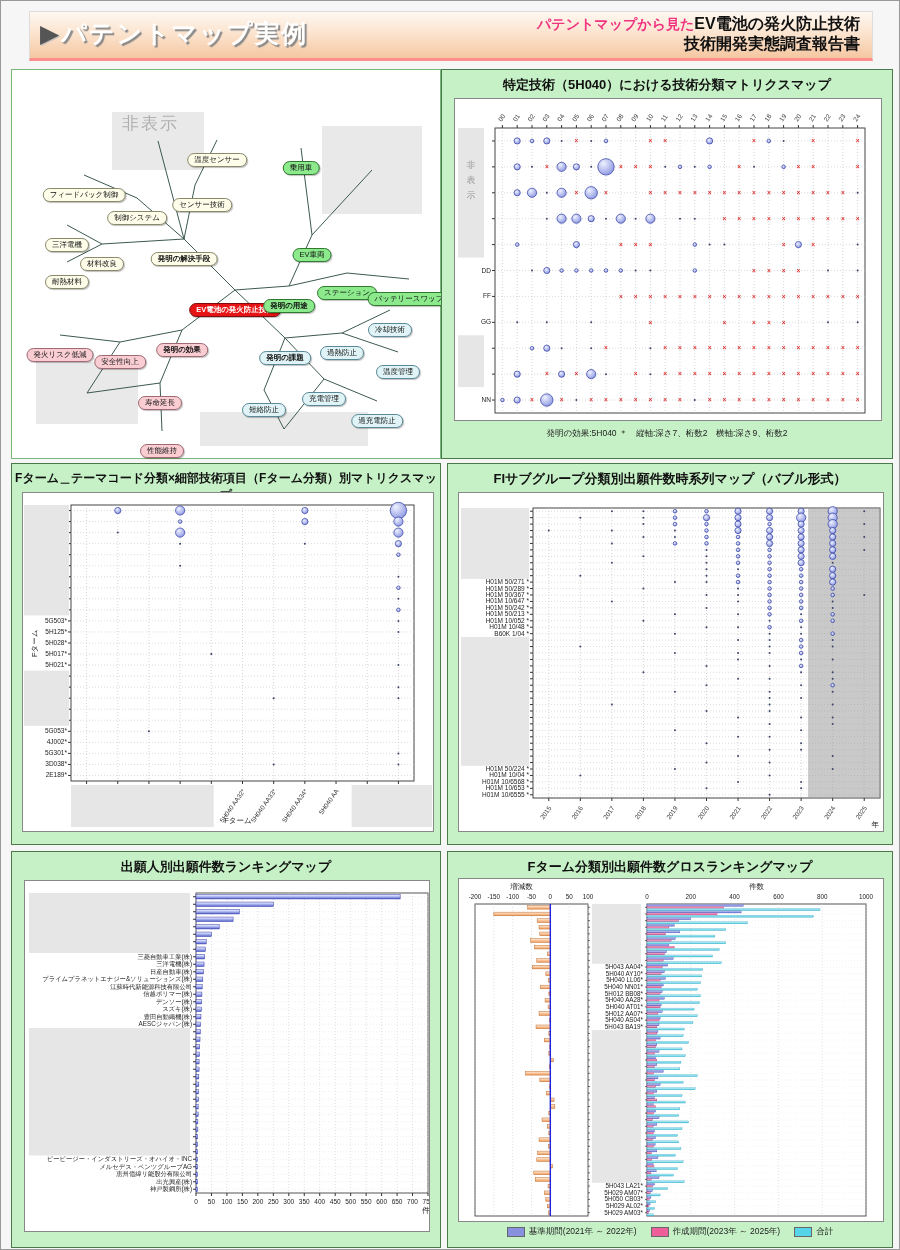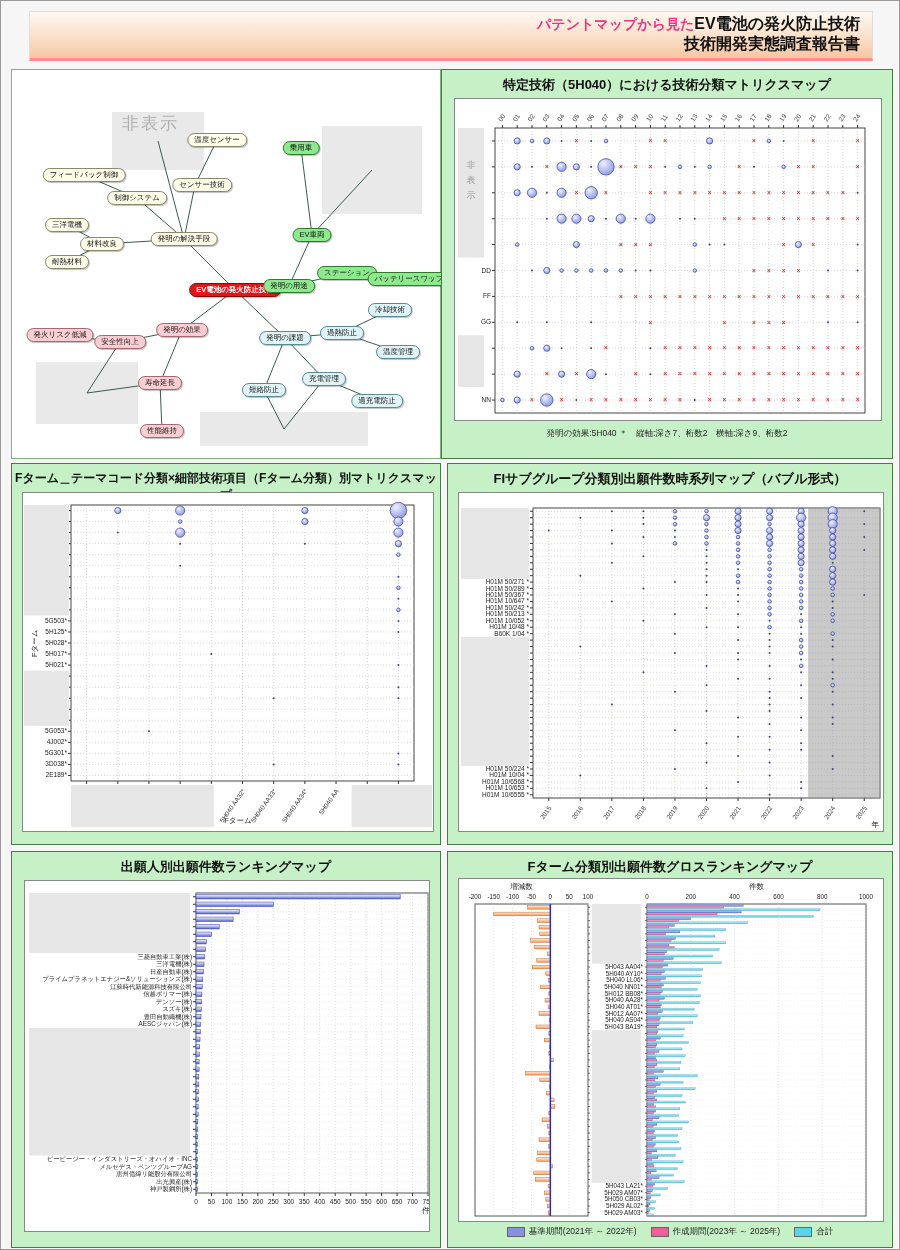--- a/index.html
+++ b/index.html
@@ -20,35 +20,36 @@
   .panel{position:absolute;background:#c6f1c6;border:1px solid #4a7a4a;}
   .panel.white{background:#fff;border:1px solid #7ab77a;}
   .ptitle{text-align:center;font-size:13px;font-weight:bold;color:#111;padding-top:6px;}
   .ibox{position:absolute;background:#fff;border:1px solid #888;}
   .note{position:absolute;width:100%;text-align:center;font-size:8.5px;color:#222;}
   .legend{position:absolute;width:100%;display:flex;justify-content:center;gap:14px;align-items:center;font-size:8.5px;color:#222;}
   .sw{display:inline-block;width:16px;height:8px;border:1px solid #666;margin-right:4px;vertical-align:middle;}
   
   .mm{position:absolute;left:0;top:0;width:100%;height:100%;}
   .mnode{position:absolute;transform:translate(-50%,-50%);font-size:7.5px;padding:1px 6px;
-         border-radius:8px;white-space:nowrap;box-shadow:1px 1px 1px rgba(0,0,0,.25);color:#111;}
+         border-radius:8px;white-space:nowrap;box-shadow:1px 1px 1px rgba(0,0,0,.25);color:#111;margin-top:20px;}
   .n-root{background:#e61414;color:#fff;font-weight:bold;border:1px solid #7d0d0d;}
   .n-sol{background:#fdfdea;border:1px solid #8a8a6a;}
   .n-use{background:#8ce98c;border:1px solid #2f7a2f;}
   .n-eff{background:#f9cdd2;border:1px solid #a06a74;}
   .n-task{background:#e0f3f6;border:1px solid #5a8a98;}
-  .n-cat{font-weight:normal;}
+  .n-cat{font-weight:bold;}
   .wm{position:absolute;color:#b0b0b0;font-size:17px;letter-spacing:2px;}
 </style>
 </head>
 <body>
 
 <div class="page">
 
   <header class="hdr">
+    <div class="hdr-title"><span class="arr">▶</span><span>パテントマップ実例</span></div>
     <div class="hdr-sub">
       <span class="hl">パテントマップから見た</span><span class="m1">EV電池の発火防止技術</span>
       <span class="m2">技術開発実態調査報告書</span>
     </div>
   </header>
 
   <section class="panel white" style="left:10px;top:68px;width:428px;height:388px;">
     <div class="mm" id="mindmap-canvas">
         <svg width="428" height="370" style="position:absolute;left:0;top:16px;">
           <rect x="100" y="26" width="92" height="58" fill="#e9e9e9"></rect>

